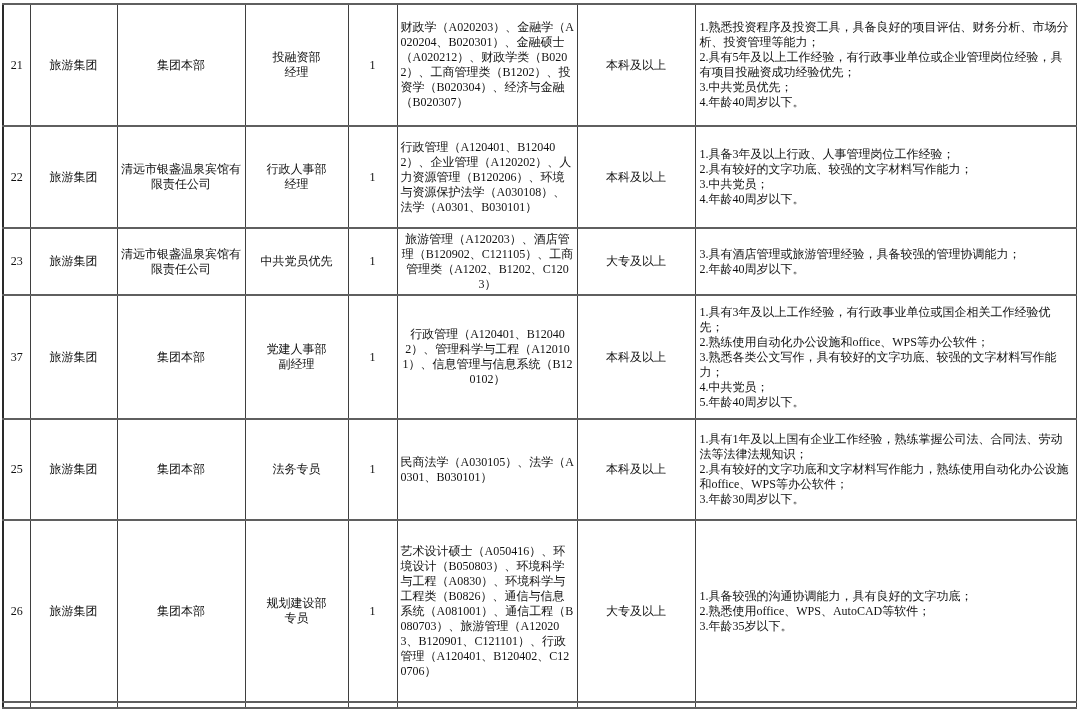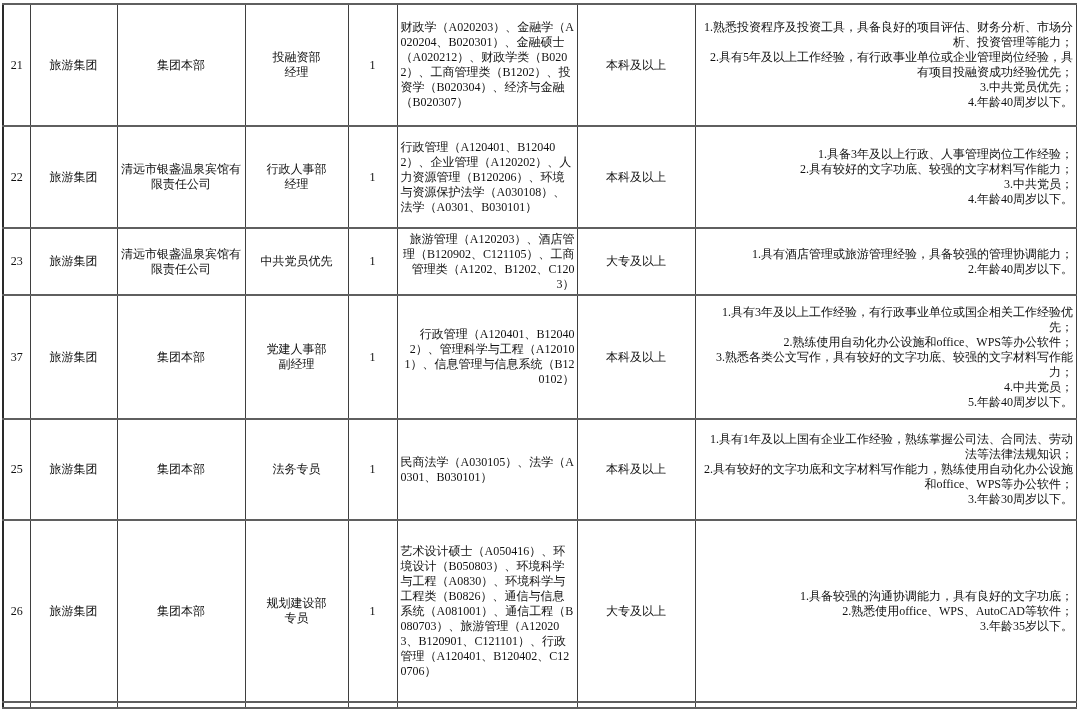--- a/index.html
+++ b/index.html
@@ -53,23 +53,23 @@
   tbody tr:nth-child(6){height:182px;}
   tbody tr:nth-child(7){height:6px;}
   
   td.col-position{white-space:pre-line;margin-top:40px;}
   td.col-majors{
     text-align:left;
     word-break:break-all;
     padding:1px 2px 1px 3px;
     margin-left:36px;
   }
-  td.col-majors.center{text-align:right;}
+  td.col-majors.center{text-align:center;}
   td.col-requirements{
-    text-align:right;
+    text-align:left;
     white-space:pre-line;
     word-break:break-all;
     padding:2px 3px 2px 4px;
     line-height:15px;
   }
 </style>
 </head>
 <body>
 
 <div class="page">
@@ -114,21 +114,21 @@
 4.年龄40周岁以下。</td>
         </tr>
         <tr>
           <td class="col-no">23</td>
           <td class="col-group">旅游集团</td>
           <td class="col-company">清远市银盏温泉宾馆有限责任公司</td>
           <td class="col-position">中共党员优先</td>
           <td class="col-count">1</td>
           <td class="col-majors center">旅游管理（A120203）、酒店管理（B120902、C121105）、工商管理类（A1202、B1202、C1203）</td>
           <td class="col-education">大专及以上</td>
-          <td class="col-requirements">1.具有酒店管理或旅游管理经验，具备较强的管理协调能力；
+          <td class="col-requirements">3.具有酒店管理或旅游管理经验，具备较强的管理协调能力；
 2.年龄40周岁以下。</td>
         </tr>
         <tr>
           <td class="col-no">37</td>
           <td class="col-group">旅游集团</td>
           <td class="col-company">集团本部</td>
           <td class="col-position">党建人事部
 副经理</td>
           <td class="col-count">1</td>
           <td class="col-majors center">行政管理（A120401、B120402）、管理科学与工程（A120101）、信息管理与信息系统（B120102）</td>

